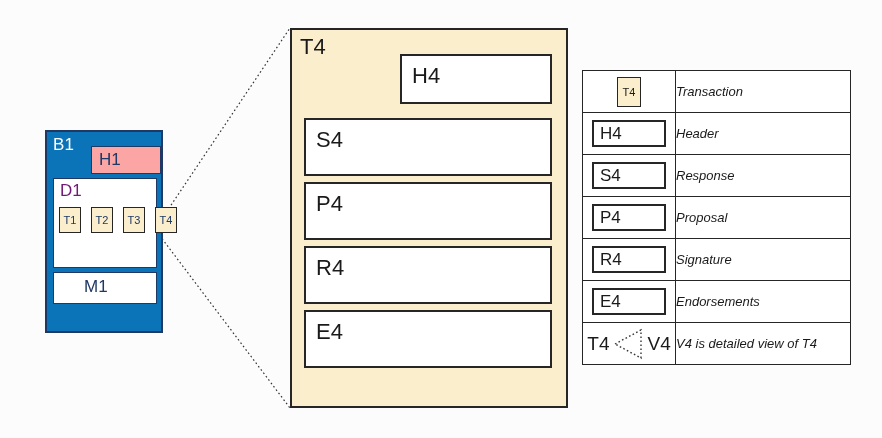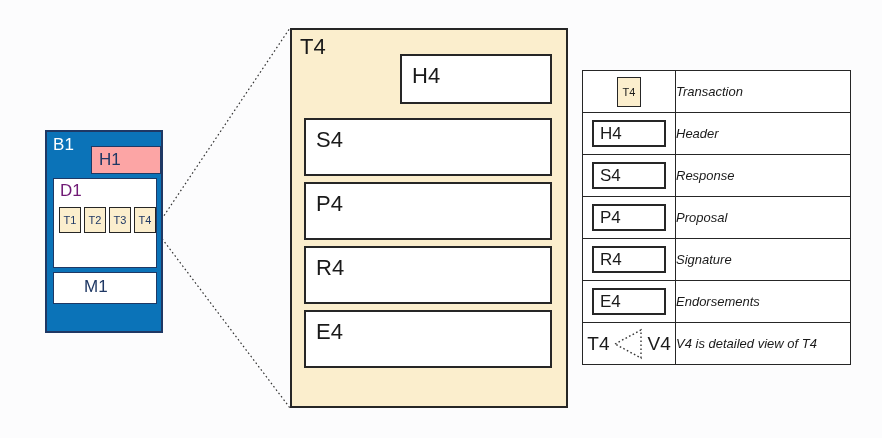--- a/index.html
+++ b/index.html
@@ -70,21 +70,21 @@
     left: 6px;
     top: 2px;
     font-size: 17px;
     color: #701a75;
   }
   .tx-row {
     position: absolute;
     left: 5px;
     top: 28px;
     display: flex;
-    gap: 3px;
+    gap: 10px;
   }
   .tx-chip {
     width: 22px;
     height: 26px;
     background: #fbeecd;
     border: 1.5px solid #262626;
     box-sizing: border-box;
     display: flex;
     align-items: center;
     justify-content: center;

